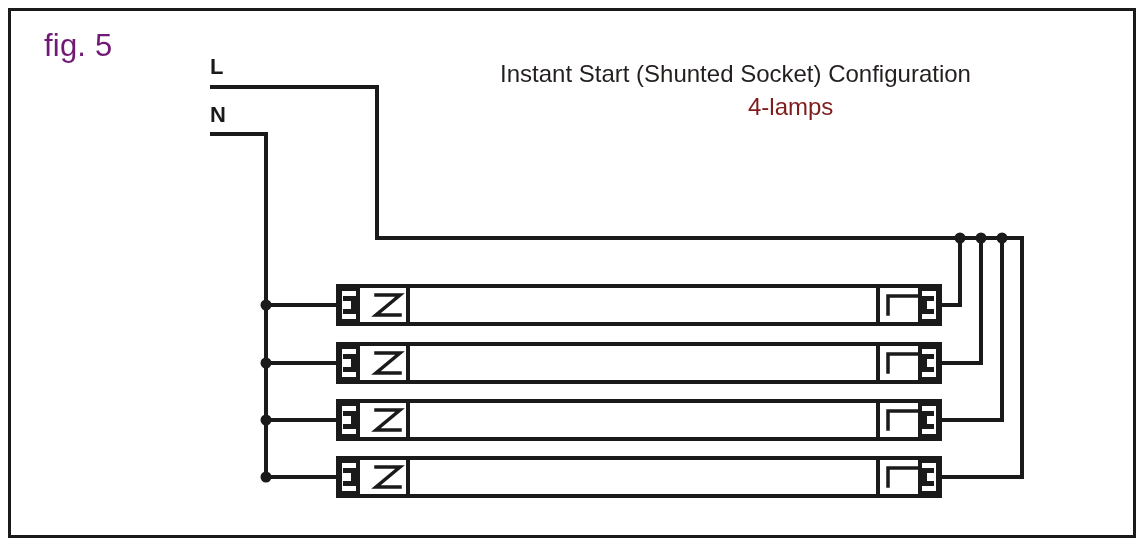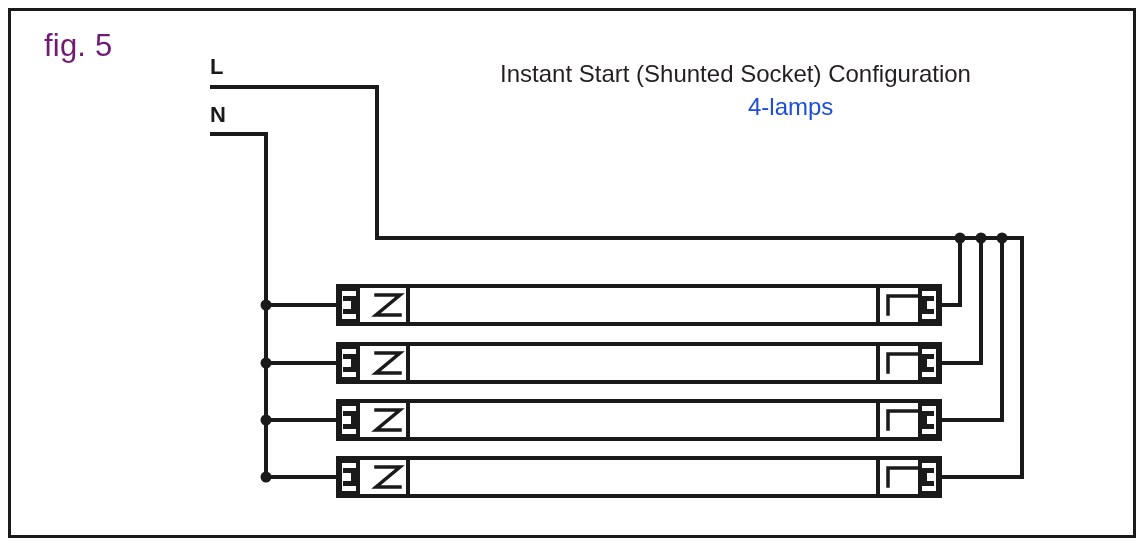--- a/index.html
+++ b/index.html
@@ -15,21 +15,21 @@
   .fig-label{
     position:absolute;left:44px;top:28px;
     font-size:31px;color:#701a75;letter-spacing:.2px;white-space:nowrap;
   }
   .title{
     position:absolute;left:500px;top:36px;width:620px;
     font-size:24px;color:#231f1e;white-space:nowrap;margin-top:24px;
   }
   .subtitle{
     position:absolute;left:748px;top:93px;
-    font-size:24px;color:#1d4ed8;white-space:nowrap;
+    font-size:24px;color:#7f1d1d;white-space:nowrap;
   }
   .term-label{
     position:absolute;font-size:22px;font-weight:bold;color:#1a1a1a;
   }
   #lbl-L{left:210px;top:54px;}
   #lbl-N{left:210px;top:102px;}
 
   svg#wiring{position:absolute;left:0;top:0;width:1145px;height:546px;}
 </style>
 </head>

